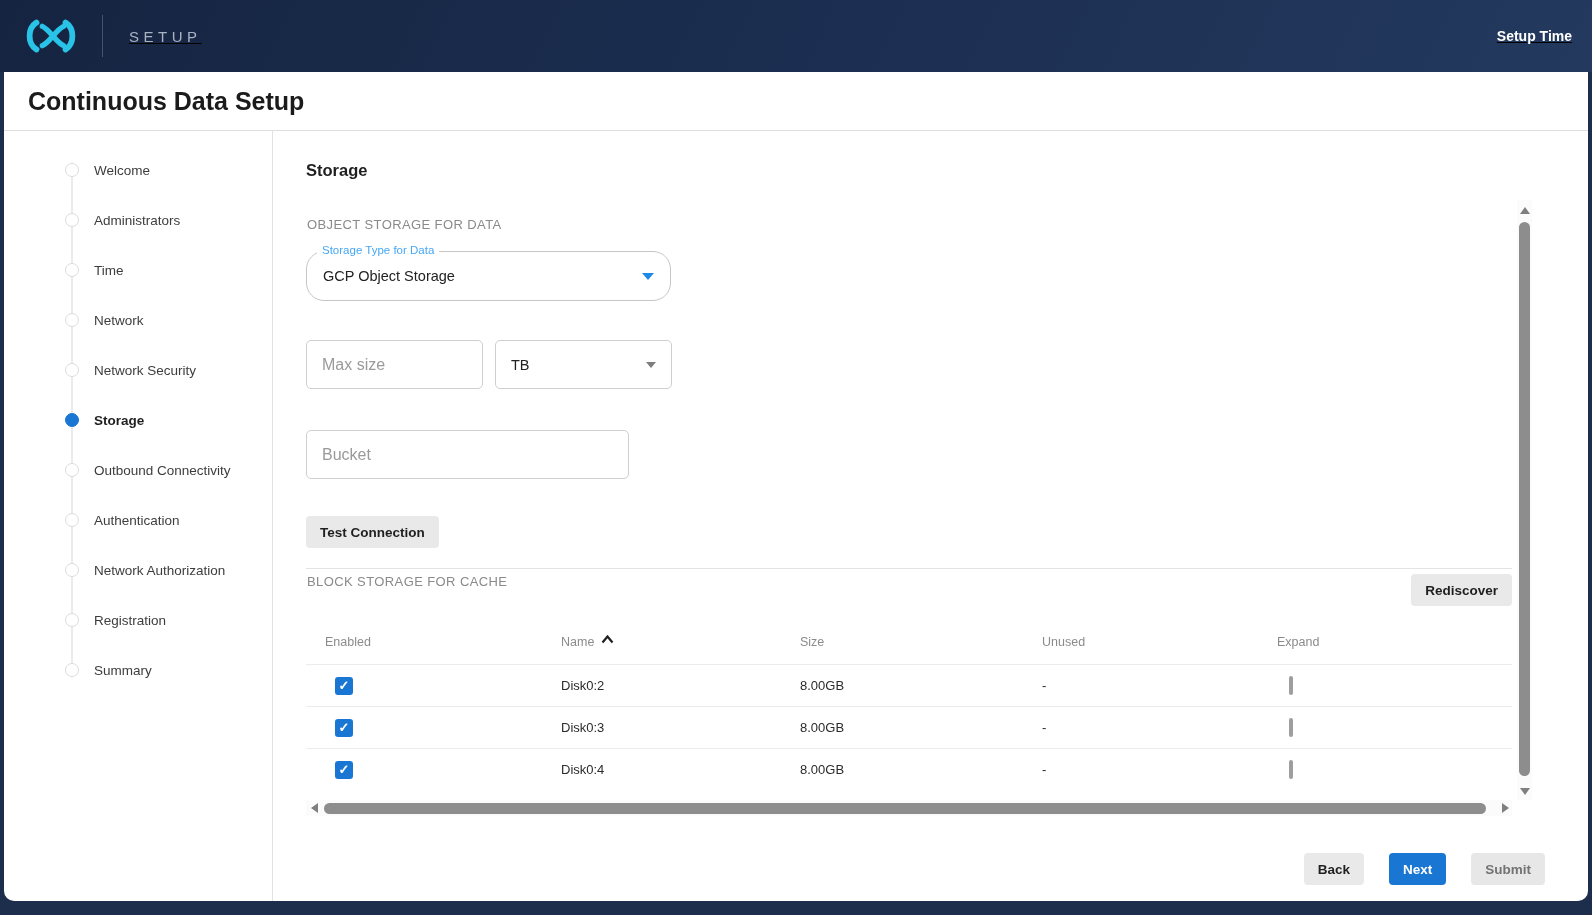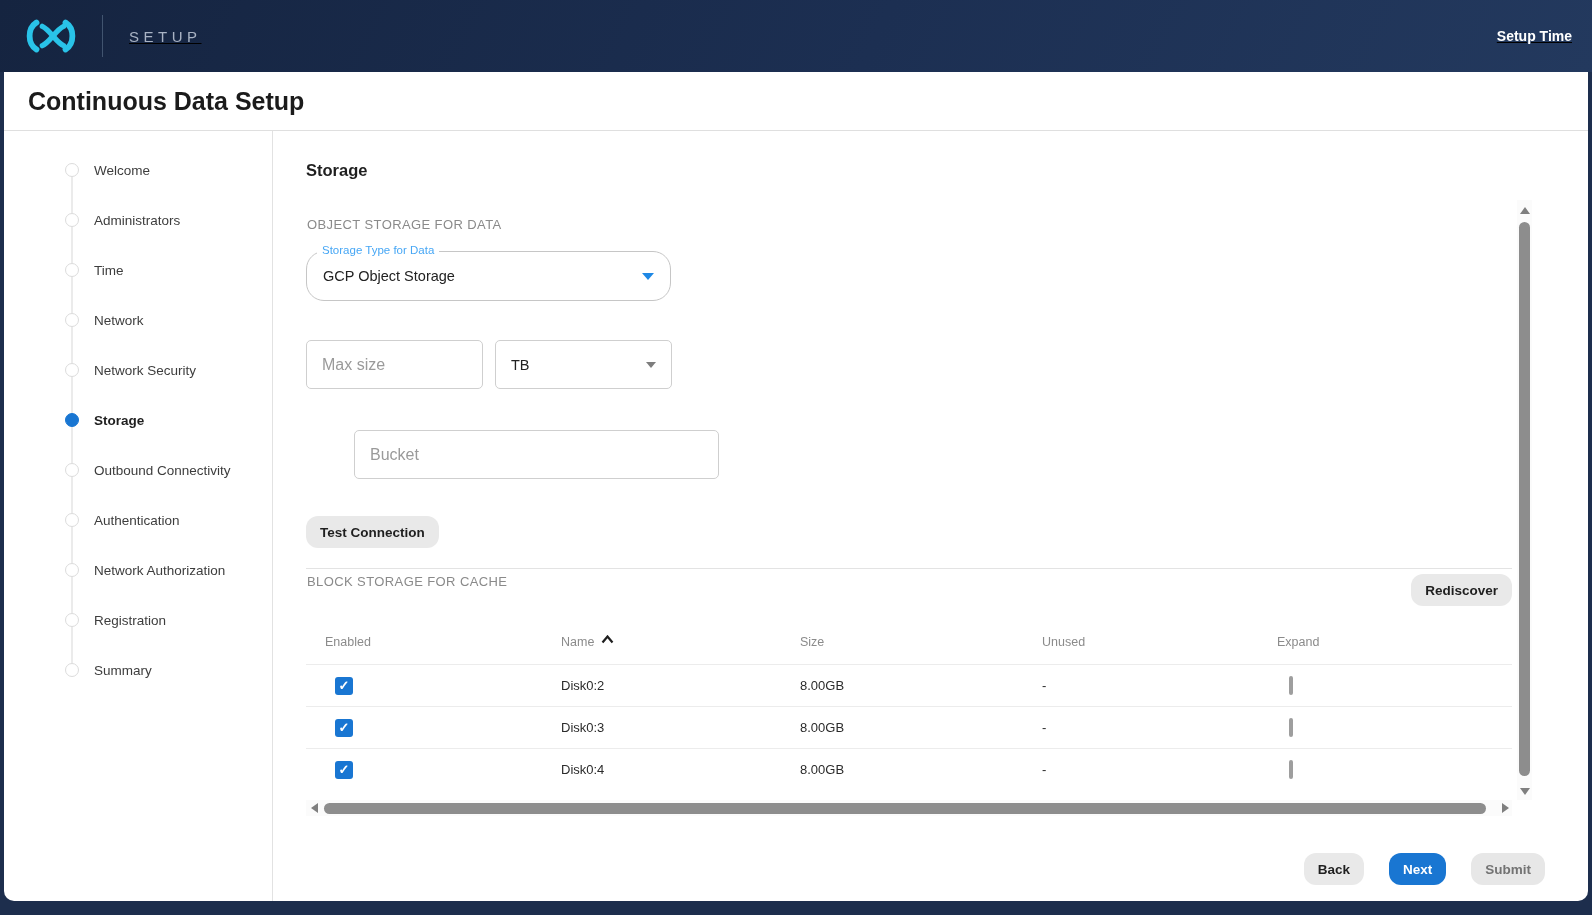--- a/index.html
+++ b/index.html
@@ -69,24 +69,24 @@
   .inputbox {
     position: absolute; border: 1px solid #cfcfcf; border-radius: 5px; height: 49px;
     font-size: 16px; color: #2b2b2b; padding: 0 15px; outline: none; background: #fff;
     font-family: "Liberation Sans", sans-serif;
   }
   .inputbox::placeholder { color: #9a9a9a; opacity: 1; }
   .maxsize { left: 33px; top: 209px; width: 177px; }
   .unitsel { position: absolute; left: 222px; top: 209px; width: 177px; height: 49px;
     border: 1px solid #cfcfcf; border-radius: 5px; display: flex; align-items: center;
     padding: 0 15px; font-size: 14.5px; color: #222; cursor: pointer; background: #fff; }
-  .bucket { left: 33px; top: 299px; width: 365px; margin-left: 48px; }
+  .bucket { left: 33px; top: 299px; width: 323px; }
   .btn {
     display: inline-flex; align-items: center; justify-content: center;
-    height: 18px; padding: 16px 14px; border: none; border-radius: 12px;
+    height: 18px; padding: 16px 14px; border: none; border-radius: 4px;
     background: #e9e9e9; color: #1f1f1f; font-weight: 700; font-size: 13.5px;
     font-family: "Liberation Sans", sans-serif; cursor: pointer;
   }
   .test-btn { position: absolute; left: 33px; top: 385px; }
   .divider { position: absolute; left: 33px; top: 437px; width: 1206px; height: 1px; background: #e3e3e3; }
   .rediscover-btn { position: absolute; right: 76px; top: 443px; }
   
   .table { position: absolute; left: 33px; top: 489px; width: 1206px; }
   .thead, .trow {
     display: grid; grid-template-columns: 236px 239px 242px 235px 1fr;

